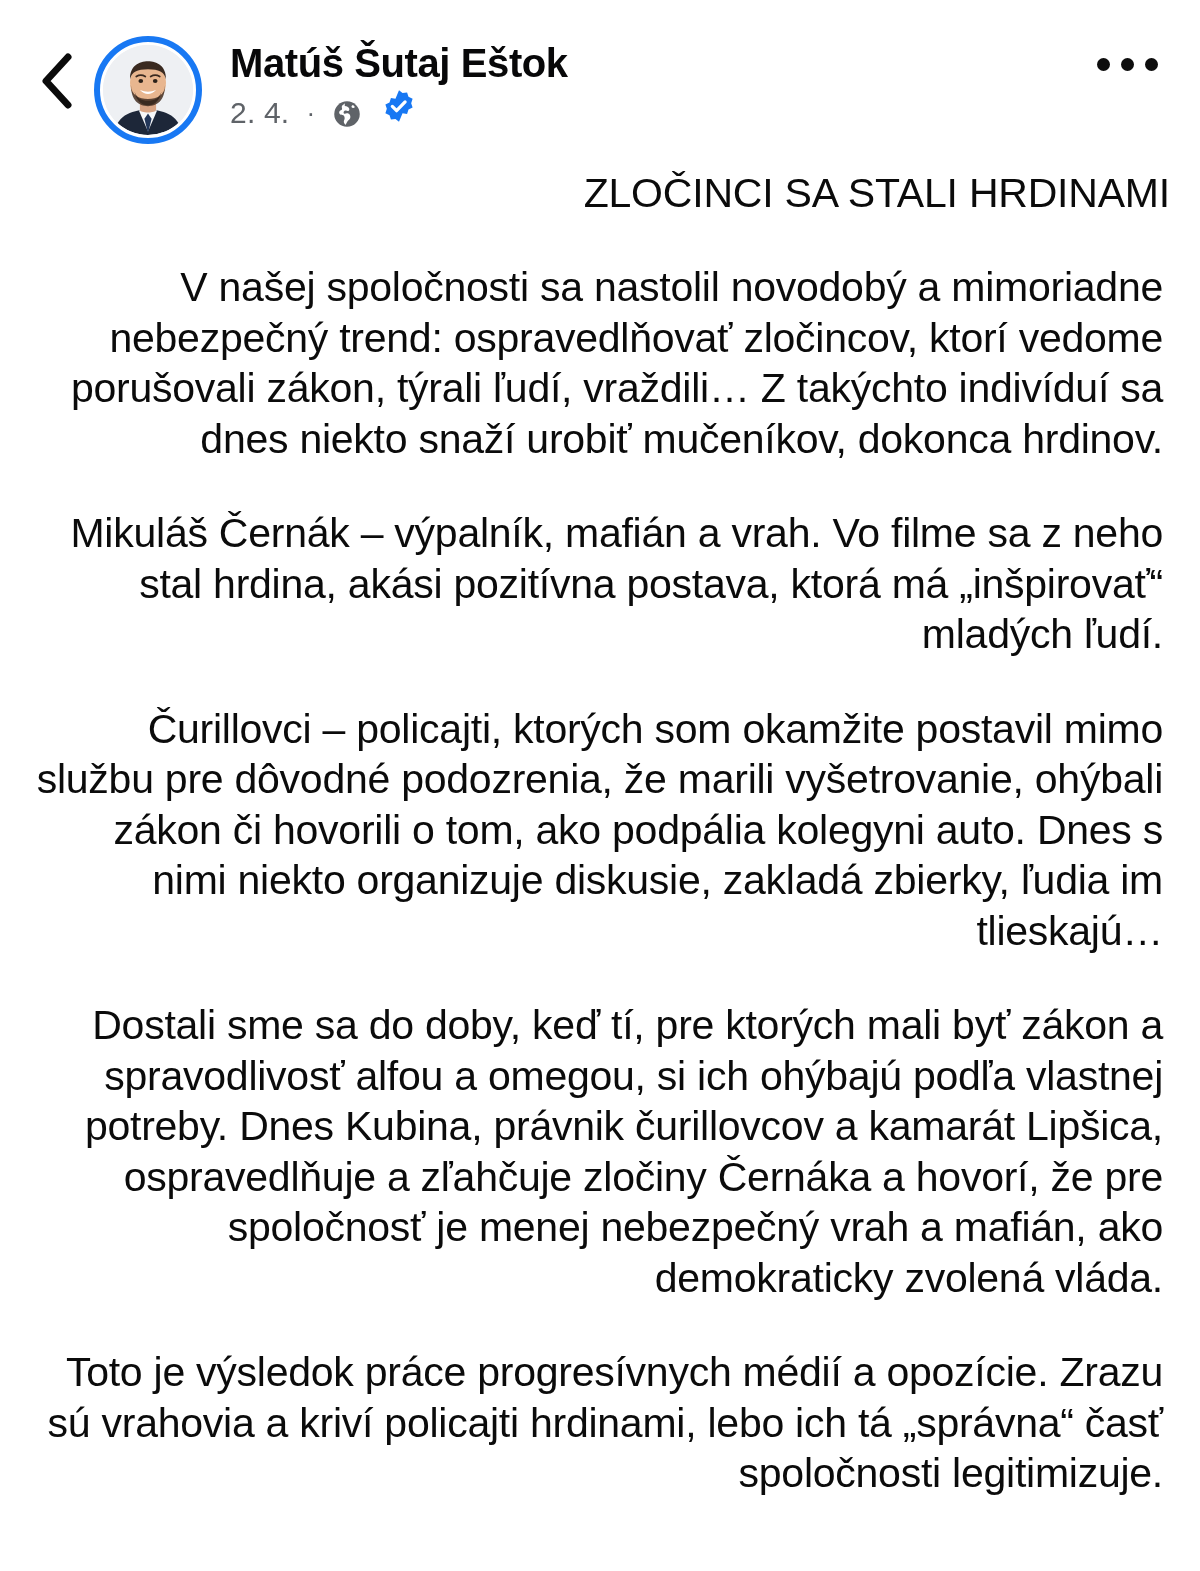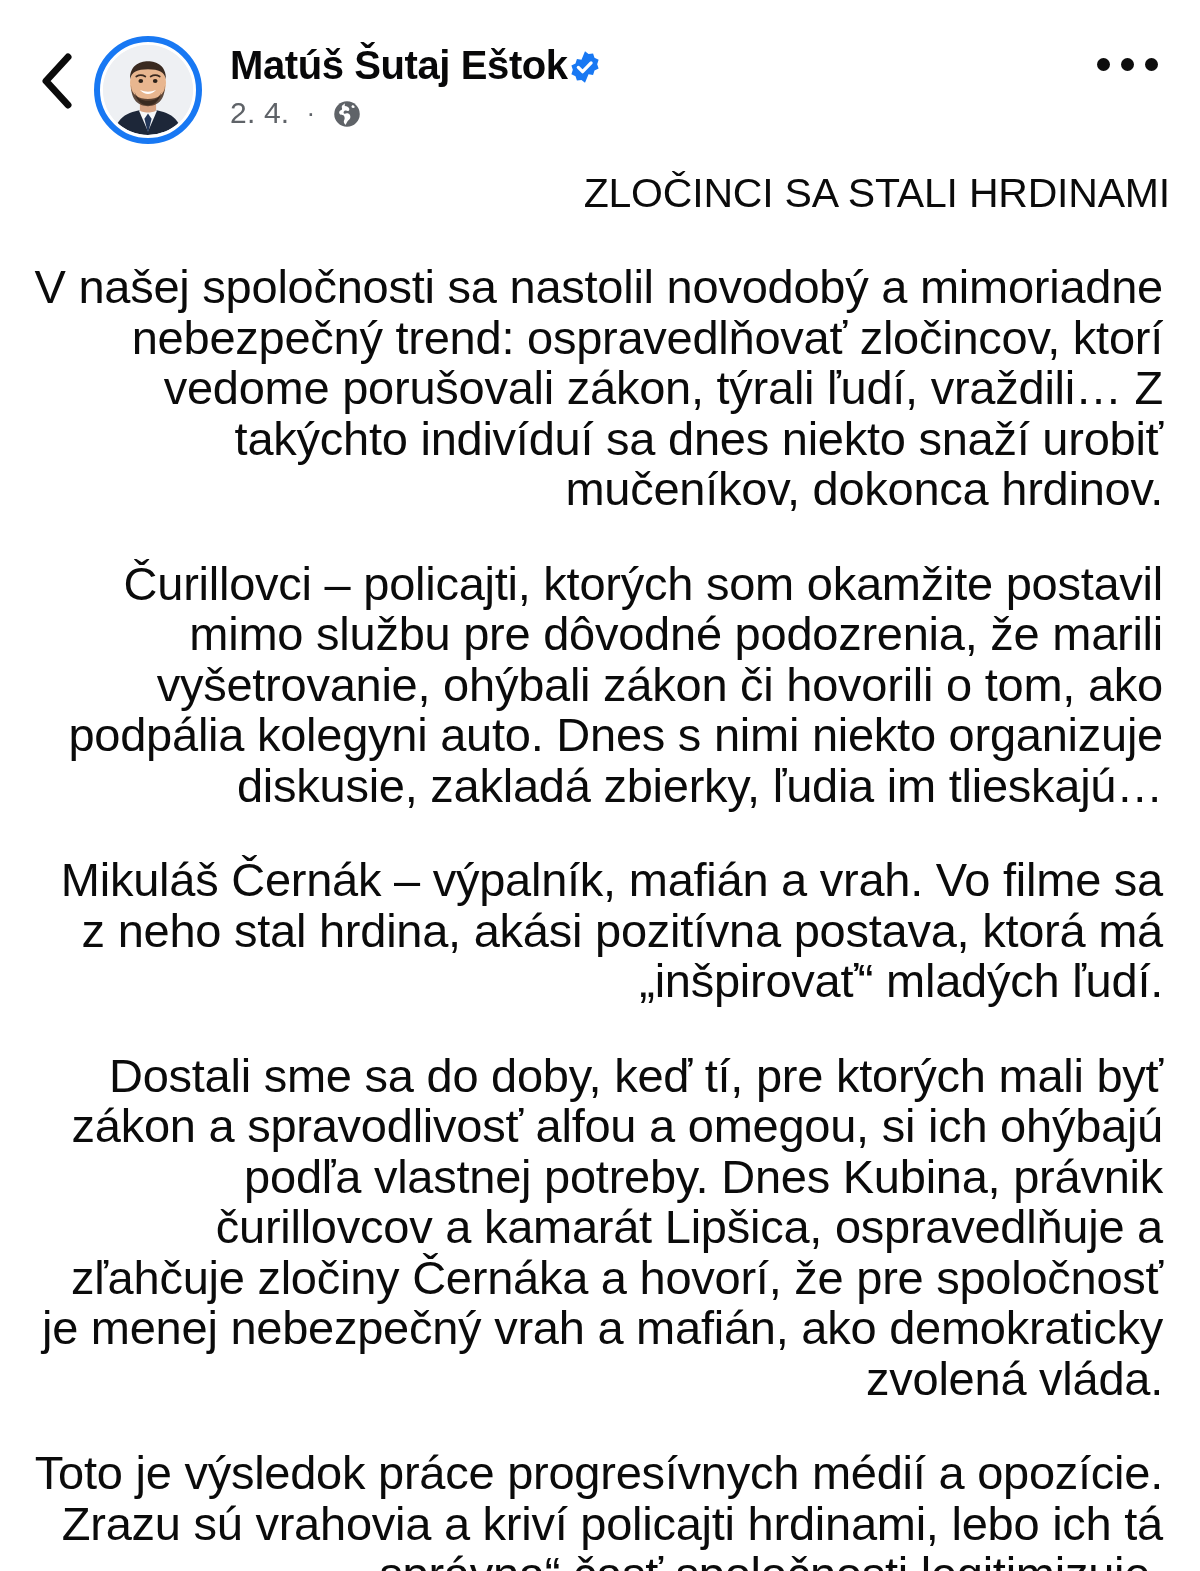--- a/index.html
+++ b/index.html
@@ -66,20 +66,21 @@
     padding-top: 4px;
     display: flex;
     flex-direction: column;
     justify-content: flex-start;
   }
 
   .name-row {
     display: flex;
     align-items: center;
     height: 50px;
+    flex-direction: column;
   }
   .author-name {
     font-size: 40px;
     font-weight: 700;
     letter-spacing: -0.4px;
     color: #080809;
     line-height: 46px;
     white-space: nowrap;
   }
   .verified-badge { display:block; width: 34px; height: 34px; margin-top: 3px; }
@@ -131,21 +132,21 @@
     font-size: 41px;
     font-weight: 400;
     line-height: 50px;
     letter-spacing: -0.2px;
     color: #0b0b0b;
     margin-bottom: 44px;
     white-space: nowrap;
   }
 
   .para {
-    font-size: 47px;
+    font-size: 41px;
     font-weight: 400;
     line-height: 50.5px;
     letter-spacing: -0.25px;
     color: #0b0b0b;
     margin-bottom: 44px;
     max-width: 1130px;
   }
   .para:last-child { margin-bottom: 16px; }
 </style>
 </head>
@@ -229,17 +230,17 @@
         <i></i>
         <i></i>
     </span>
   </div>
 </div>
 
 <div class="post-body">
   <div class="post-title">ZLOČINCI SA STALI HRDINAMI</div>
 
   <p class="para">V našej spoločnosti sa nastolil novodobý a mimoriadne nebezpečný trend: ospravedlňovať zločincov, ktorí vedome porušovali zákon, týrali ľudí, vraždili… Z takýchto indivíduí sa dnes niekto snaží urobiť mučeníkov, dokonca hrdinov.</p>
+  <p class="para">Mikuláš Černák – výpalník, mafián a vrah. Vo filme sa z neho stal hrdina, akási pozitívna postava, ktorá má „inšpirovať“ mladých ľudí.</p>
   <p class="para">Čurillovci – policajti, ktorých som okamžite postavil mimo službu pre dôvodné podozrenia, že marili vyšetrovanie, ohýbali zákon či hovorili o tom, ako podpália kolegyni auto. Dnes s nimi niekto organizuje diskusie, zakladá zbierky, ľudia im tlieskajú…</p>
-  <p class="para">Mikuláš Černák – výpalník, mafián a vrah. Vo filme sa z neho stal hrdina, akási pozitívna postava, ktorá má „inšpirovať“ mladých ľudí.</p>
   <p class="para">Dostali sme sa do doby, keď tí, pre ktorých mali byť zákon a spravodlivosť alfou a omegou, si ich ohýbajú podľa vlastnej potreby. Dnes Kubina, právnik čurillovcov a kamarát Lipšica, ospravedlňuje a zľahčuje zločiny Černáka a hovorí, že pre spoločnosť je menej nebezpečný vrah a mafián, ako demokraticky zvolená vláda.</p>
   <p class="para">Toto je výsledok práce progresívnych médií a opozície. Zrazu sú vrahovia a kriví policajti hrdinami, lebo ich tá „správna“ časť spoločnosti legitimizuje.</p>
 </div>
 
 </body></html>

